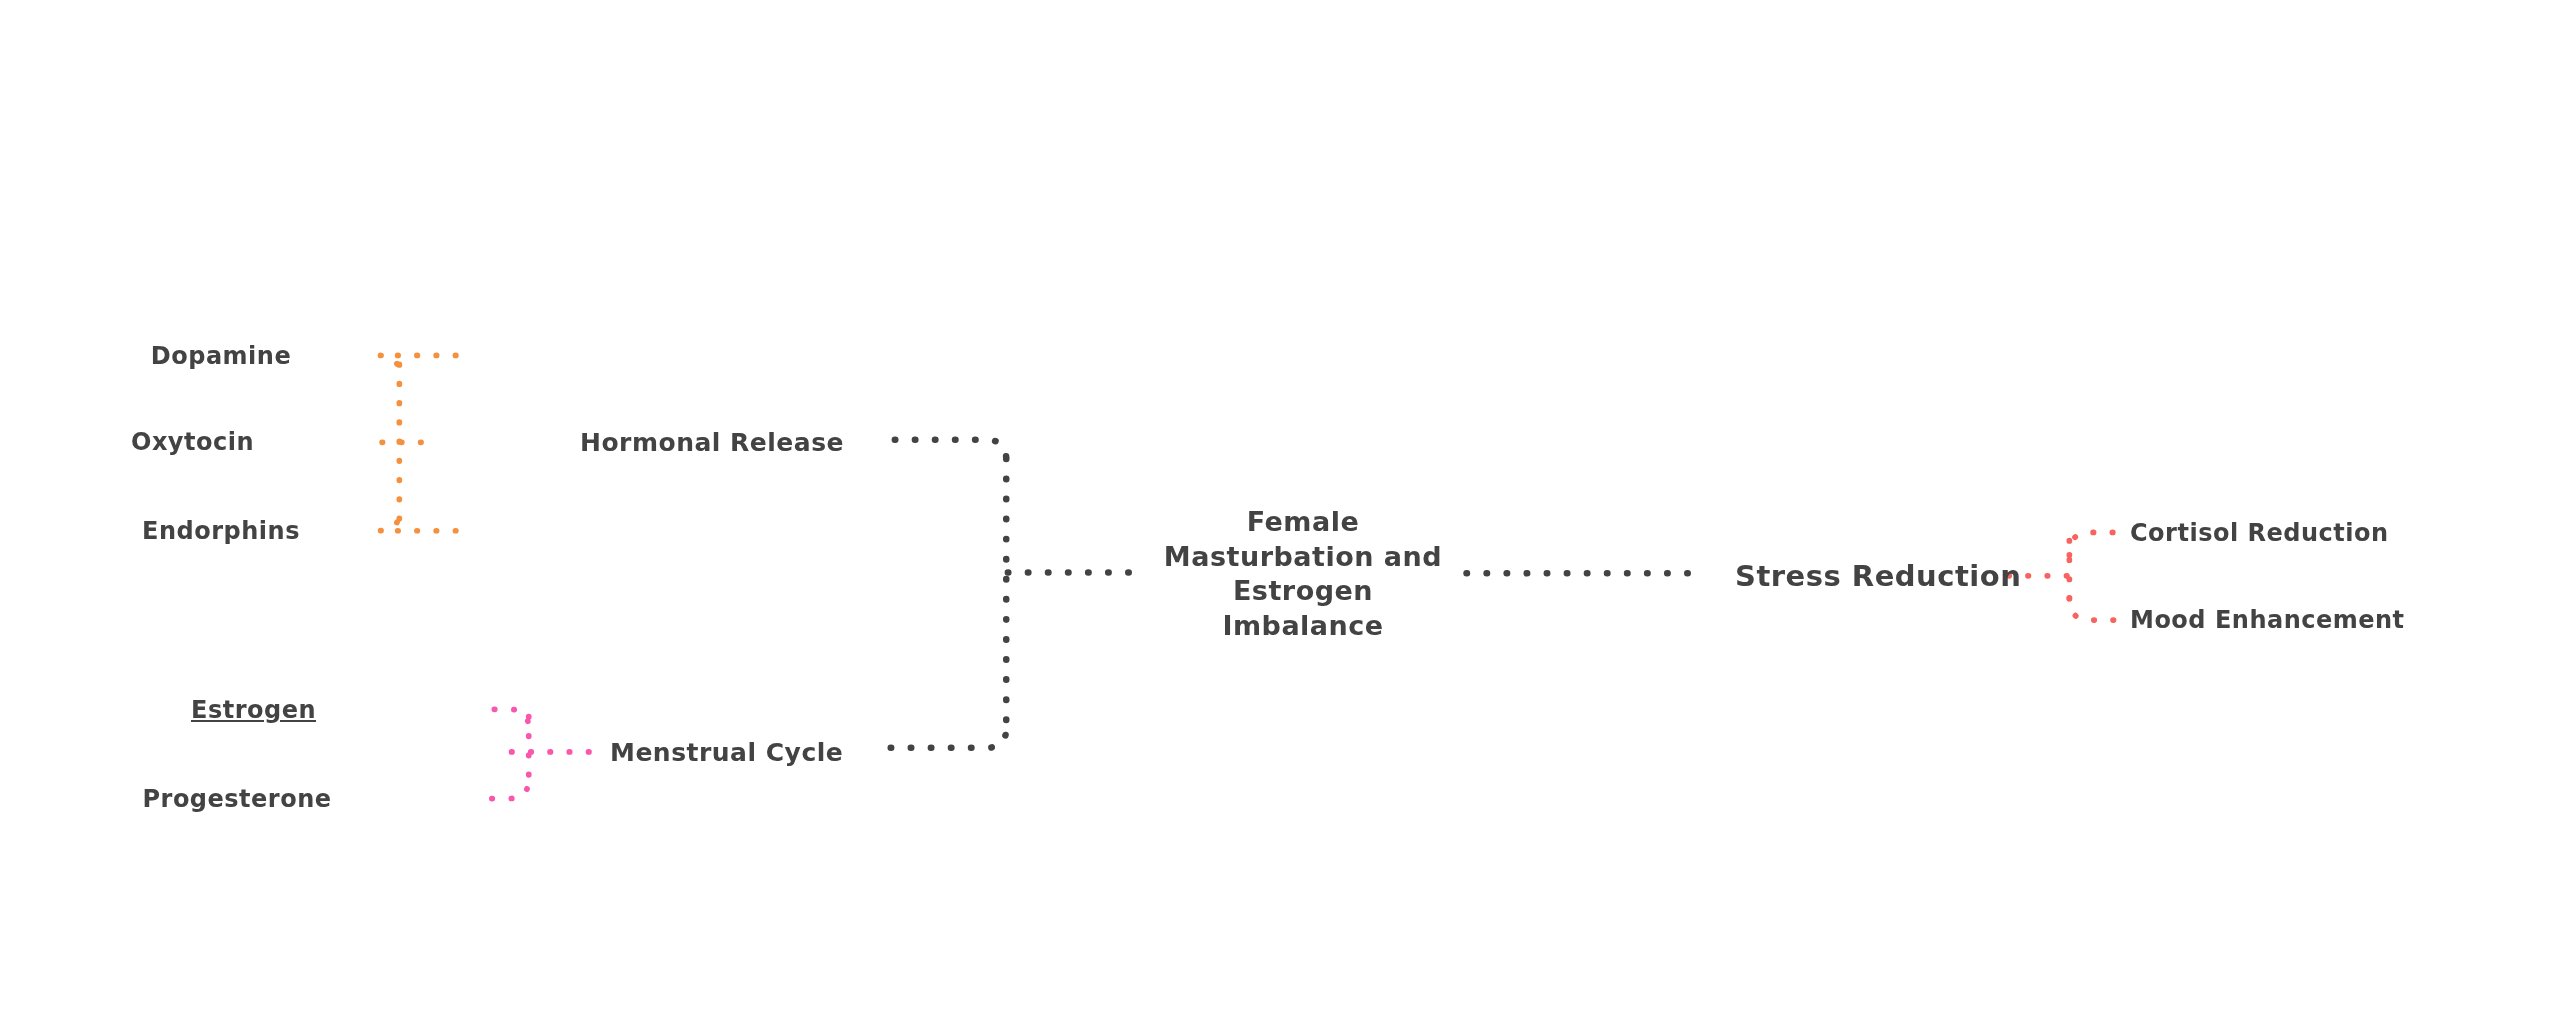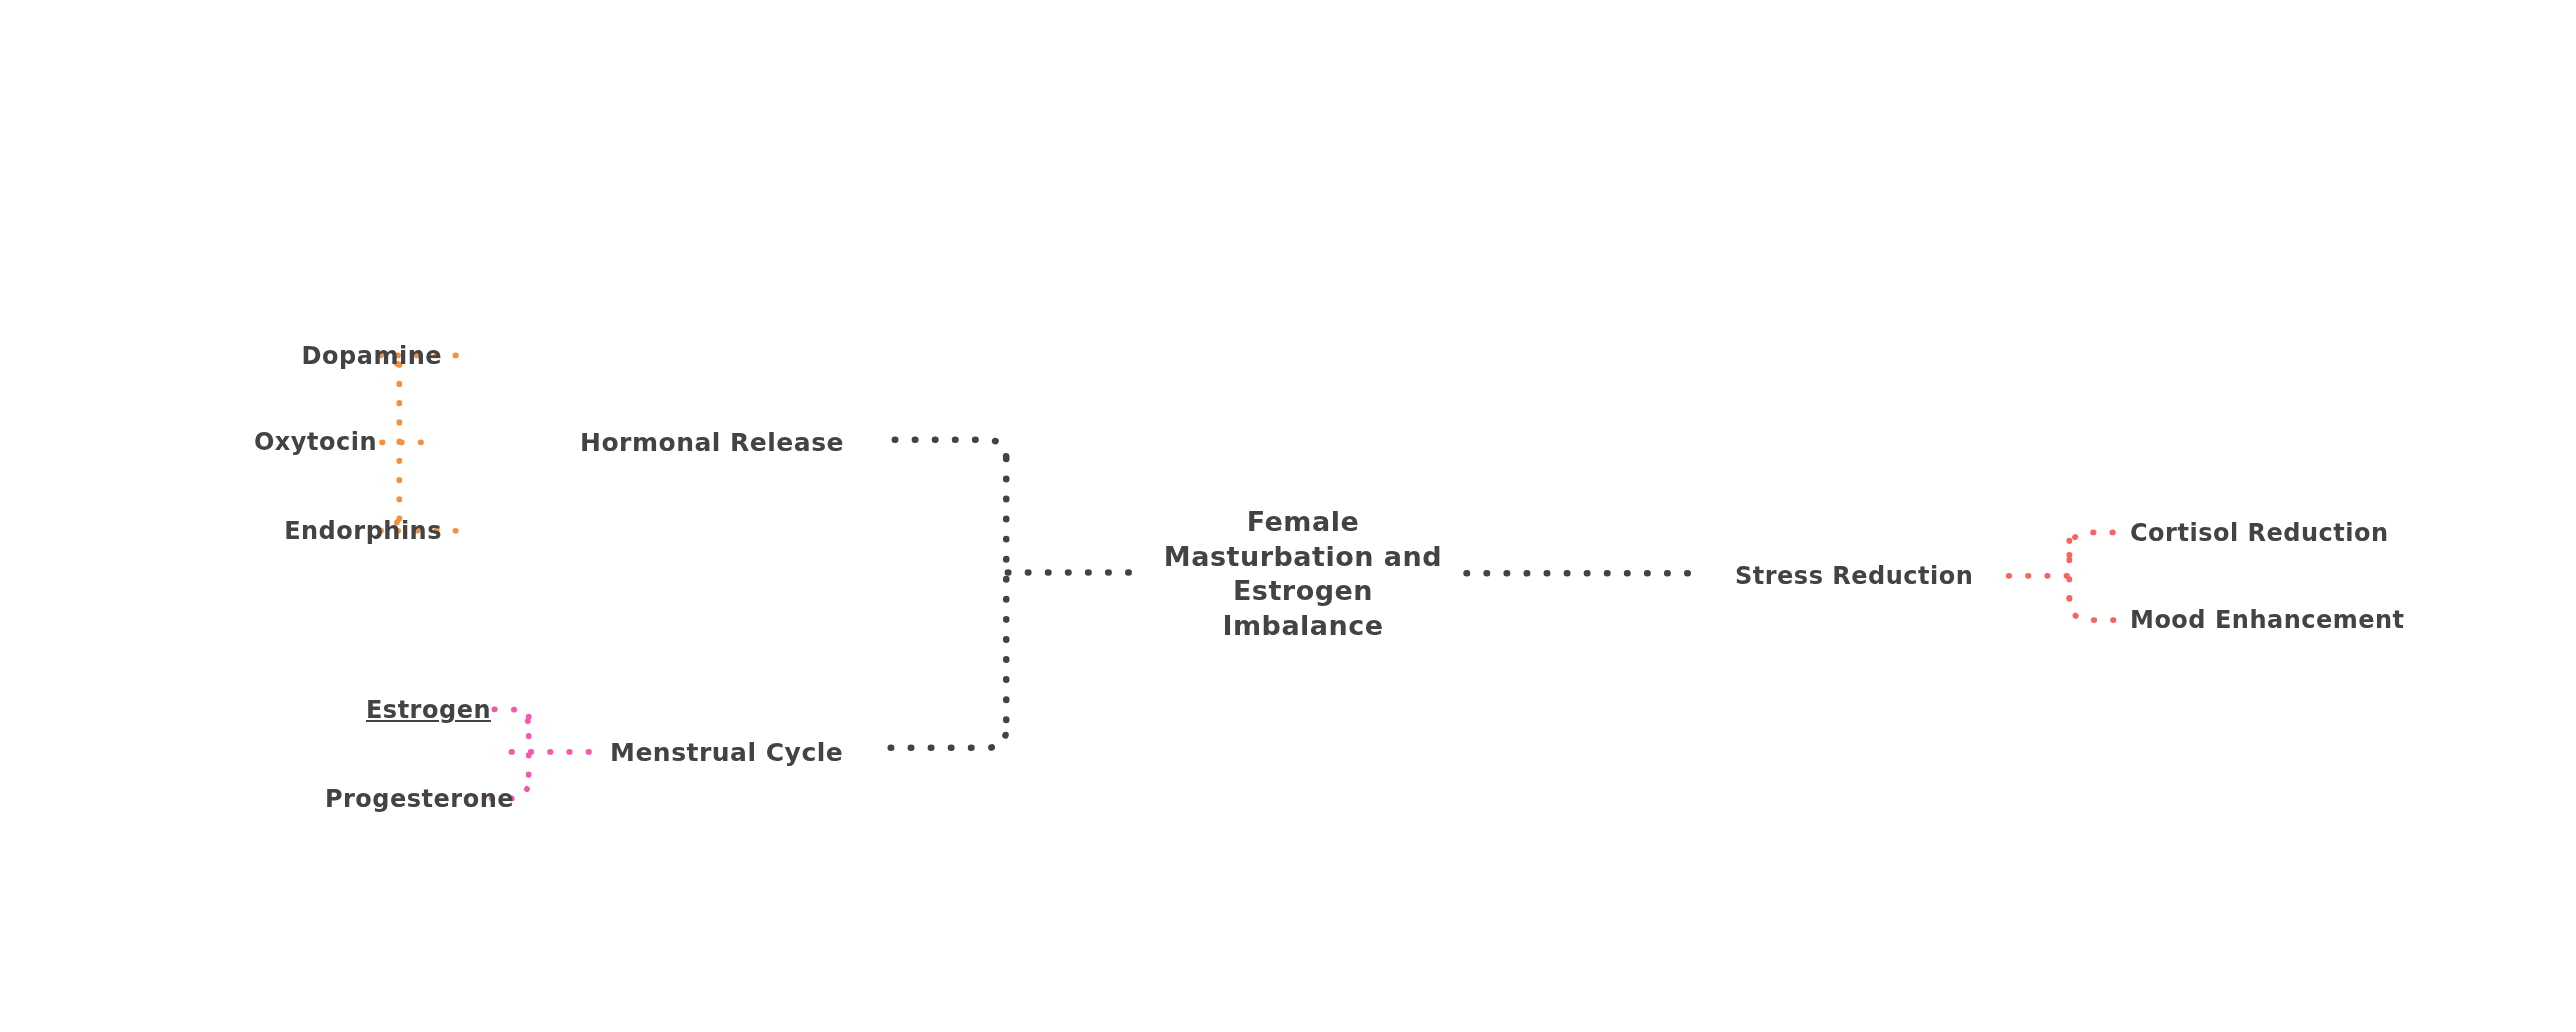--- a/index.html
+++ b/index.html
@@ -31,32 +31,32 @@
     color: #434343;
     font-family: "DejaVu Sans", sans-serif;
     font-weight: bold;
     letter-spacing: 0.5px;
     white-space: nowrap;
     line-height: 1.0;
   }
   
   .leaf-left {
     font-size: 24px;
-    text-align: right;
+    text-align: center;
     transform: translateY(-50%);
   }
   
   .branch-left {
     font-size: 25px;
     text-align: left;
     transform: translateY(-50%);
   }
   
   .branch-right {
-    font-size: 24px;
+    font-size: 29px;
     text-align: left;
     transform: translateY(-50%);
   }
   .leaf-right {
     font-size: 24px;
     text-align: right;
     transform: translateY(-50%);
   }
   
   .root-node {
@@ -125,21 +125,21 @@
   </svg>
 
   <div class="node leaf-left" style="left:0px; top:356px; width:442px;">Dopamine</div>
 
   <div class="node leaf-left" style="left:8px; top:442px; width:369px;">Oxytocin</div>
 
   <div class="node leaf-left" style="left:0px; top:531px; width:442px;">Endorphins</div>
 
   <div class="node leaf-left" style="left:16px; top:710px; width:475px;text-decoration:underline;">Estrogen</div>
 
-  <div class="node leaf-left" style="left:0px; top:799px; width:474px;padding-left:40px;">Progesterone</div>
+  <div class="node leaf-left" style="left:0px; top:799px; width:474px;">Progesterone</div>
 
   <div class="node branch-left" style="left:580px; top:442px;">Hormonal Release</div>
 
   <div class="node branch-left" style="left:610px; top:752px;">Menstrual Cycle</div>
 
   <div class="node root-node" style="left:1139px; top:574px; width:328px;">
     <span class="rl">Female</span>
     <span class="rl">Masturbation and</span>
     <span class="rl">Estrogen</span>
     <span class="rl">Imbalance</span>

